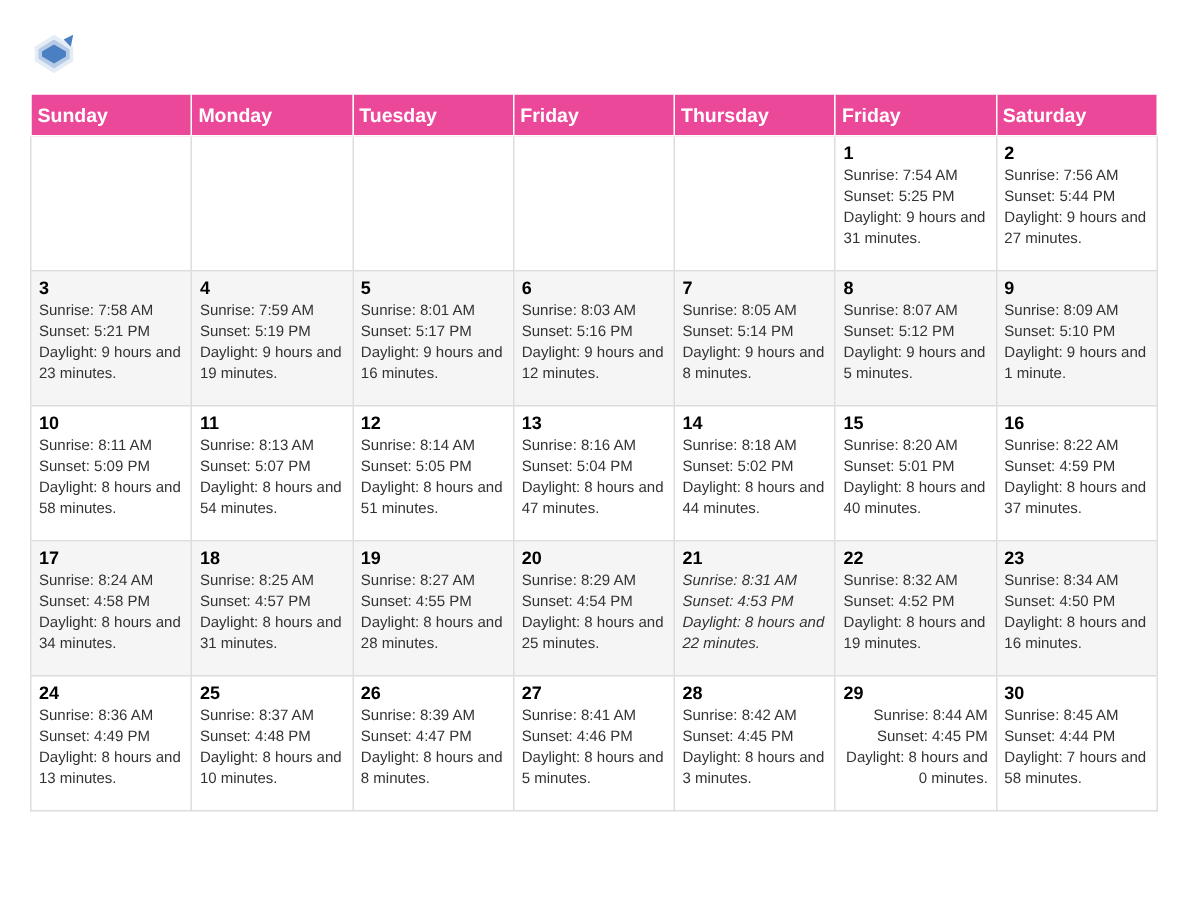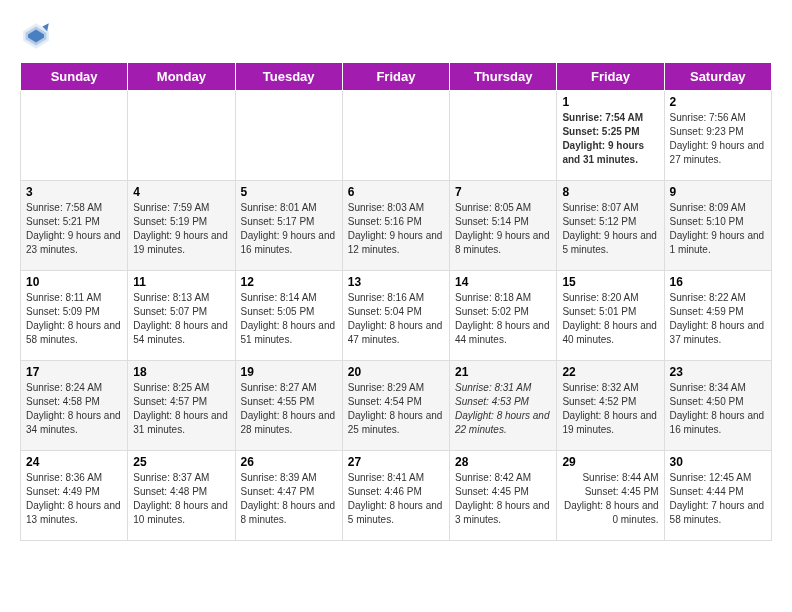--- a/index.html
+++ b/index.html
@@ -44,24 +44,24 @@
     }
     .location {
       font-size: 16px;
       color: #555;
     }
     .calendar {
       width: 100%;
       border-collapse: collapse;
     }
     .calendar th {
-      background-color: #a21caf;
+      background-color: #ec4899;
       color: white;
       padding: 6px 4px;
-      text-align: center;
+      text-align: left;
       font-size: 13px;
       border: 1px solid #fff;
     }
     .calendar td {
       vertical-align: top;
       padding: 4px 5px;
       border: 1px solid #ddd;
       width: 108px;
       height: 90px;
       font-size: 10px;
@@ -121,28 +121,28 @@
   </thead>
   <tbody id="calendar-body">
   <tr>
         <td class="empty-cell"></td>
         <td class="empty-cell"></td>
         <td class="empty-cell"></td>
         <td class="empty-cell"></td>
         <td class="empty-cell"></td>
         <td>
           <span class="day-num">1</span>
-          <div class="day-info" style="white-space: pre-line; font-weight: bold;">Sunrise: 7:54 AM
+          <div class="day-info" style="white-space: pre-line;">Sunrise: 7:54 AM
 Sunset: 5:25 PM
 Daylight: 9 hours and 31 minutes.</div>
         </td>
         <td>
           <span class="day-num">2</span>
           <div class="day-info" style="white-space: pre-line;">Sunrise: 7:56 AM
-Sunset: 9:23 PM
+Sunset: 5:44 PM
 Daylight: 9 hours and 27 minutes.</div>
         </td>
       </tr>
       <tr>
         <td>
           <span class="day-num">3</span>
           <div class="day-info" style="white-space: pre-line;">Sunrise: 7:58 AM
 Sunset: 5:21 PM
 Daylight: 9 hours and 23 minutes.</div>
         </td>
@@ -303,19 +303,19 @@
 Daylight: 8 hours and 3 minutes.</div>
         </td>
         <td>
           <span class="day-num">29</span>
           <div class="day-info" style="white-space: pre-line; text-align: right;">Sunrise: 8:44 AM
 Sunset: 4:45 PM
 Daylight: 8 hours and 0 minutes.</div>
         </td>
         <td>
           <span class="day-num">30</span>
-          <div class="day-info" style="white-space: pre-line;">Sunrise: 12:45 AM
+          <div class="day-info" style="white-space: pre-line;">Sunrise: 8:45 AM
 Sunset: 4:44 PM
 Daylight: 7 hours and 58 minutes.</div>
         </td>
       </tr>
     </tbody>
 </table>
 
 </body></html>

